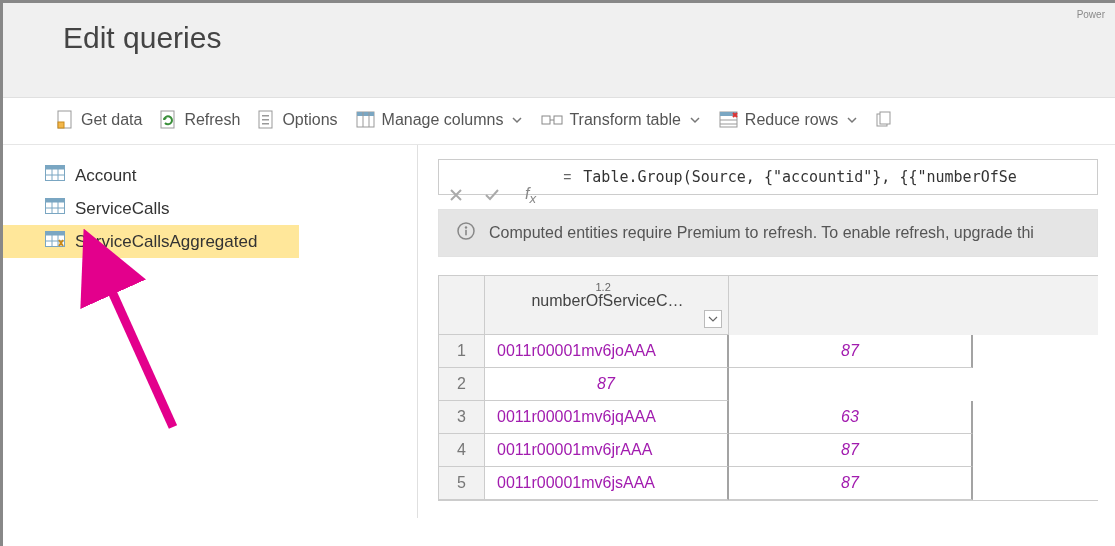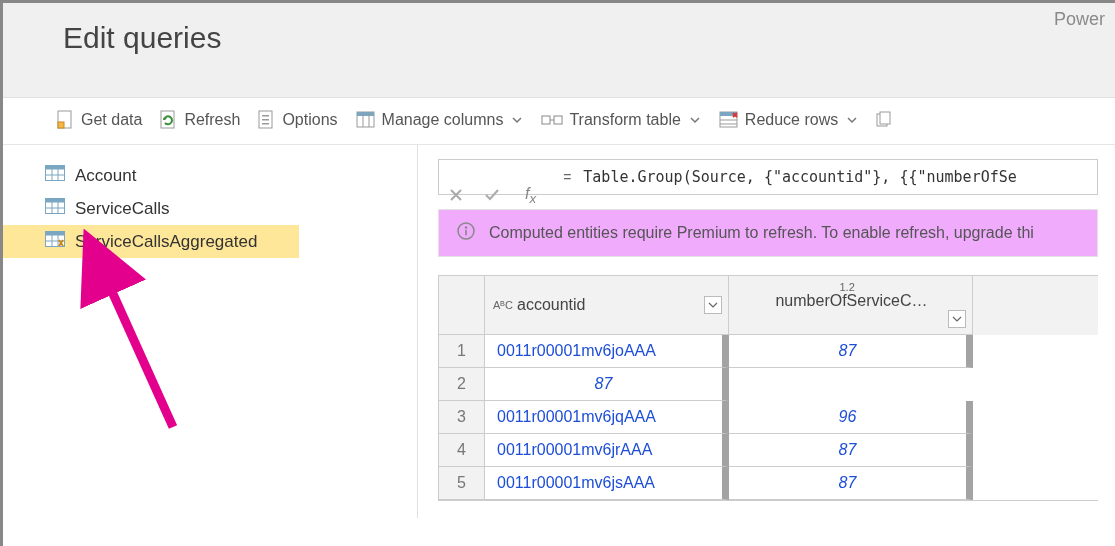--- a/index.html
+++ b/index.html
@@ -25,21 +25,21 @@
   .header-title {
     font-size: 30px;
     font-weight: 300;
     color: #444;
   }
   .header-brand {
     position: absolute;
     top: 6px;
     right: 10px;
     color: #8a8a8a;
-    font-size: 18px;
+    font-size: 10px;
   }
   
   .toolbar {
     display: flex;
     align-items: center;
     gap: 0;
     padding: 8px 20px 10px 48px;
     border-bottom: 1px solid #e6e6e6;
     flex-wrap: nowrap;
     overflow: hidden;
@@ -120,21 +120,21 @@
     color: #333;
     white-space: nowrap;
     overflow: hidden;
   }
   
   .info-banner {
     display: flex;
     align-items: center;
     gap: 14px;
     border: 1px solid #e2e2e2;
-    background: #f0abfc;
+    background: #e5e5e5;
     padding: 12px 18px;
     color: #555;
     font-size: 16px;
     margin-bottom: 18px;
     width: 660px;
   }
   
   .data-table {
     border: 1px solid #ccc;
     border-right: none;
@@ -186,24 +186,24 @@
     width: 46px;
     border-right: 1px solid #ccc;
     border-bottom: 1px solid #ccc;
     display: flex;
     align-items: center;
     justify-content: center;
     color: #777;
     background: #f2f2f2;
   }
   .dt-cell {
-    border-right: 7px solid #a3a3a3;
+    border-right: 2px solid #a3a3a3;
     border-bottom: 1px solid #ccc;
     padding: 7px 12px;
-    color: #1d4ed8;
+    color: #a21caf;
     display: flex;
     align-items: center;
   }
   .dt-cell.num { justify-content: flex-end; font-style: italic; }
   
   .annotation {
     position: absolute;
     left: 60px;
     top: 52px;
     pointer-events: none;
@@ -389,29 +389,20 @@
             <circle cx="9" cy="5.5" r="1.2" fill="#888"></circle>
             <rect x="8.2" y="7.8" width="1.6" height="5.5" fill="#888"></rect>
           </svg>
       </span>
       <span>Computed entities require Premium to refresh. To enable refresh, upgrade thi</span>
     </div>
 
     <div class="data-table">
       <div class="dt-header">
         <div class="dt-rownum-h"></div>
-        <div class="dt-col-h col1">
-          <span class="type-badge">AᴮC</span>
-          <span>accountid</span>
-          <span class="filter-btn">
-            <svg width="10" height="10" viewBox="0 0 10 10">
-                <path d="M1 3 l4 4 l4 -4" fill="none" stroke="#666" stroke-width="1.2"></path>
-              </svg>
-          </span>
-        </div>
         <div class="dt-col-h col2">
           <span class="type-badge">1.2</span>
           <span>numberOfServiceC…</span>
           <span class="filter-btn">
             <svg width="10" height="10" viewBox="0 0 10 10">
                 <path d="M1 3 l4 4 l4 -4" fill="none" stroke="#666" stroke-width="1.2"></path>
               </svg>
           </span>
         </div>
       </div>
@@ -421,21 +412,21 @@
         <div class="dt-cell col1">0011r00001mv6joAAA</div>
         <div class="dt-cell col2 num">87</div>
       </div>
       <div class="dt-row">
         <div class="dt-rownum">2</div>
         <div class="dt-cell col2 num">87</div>
       </div>
       <div class="dt-row">
         <div class="dt-rownum">3</div>
         <div class="dt-cell col1">0011r00001mv6jqAAA</div>
-        <div class="dt-cell col2 num">96</div>
+        <div class="dt-cell col2 num">63</div>
       </div>
       <div class="dt-row">
         <div class="dt-rownum">4</div>
         <div class="dt-cell col1">0011r00001mv6jrAAA</div>
         <div class="dt-cell col2 num">87</div>
       </div>
       <div class="dt-row">
         <div class="dt-rownum">5</div>
         <div class="dt-cell col1">0011r00001mv6jsAAA</div>
         <div class="dt-cell col2 num">87</div>

